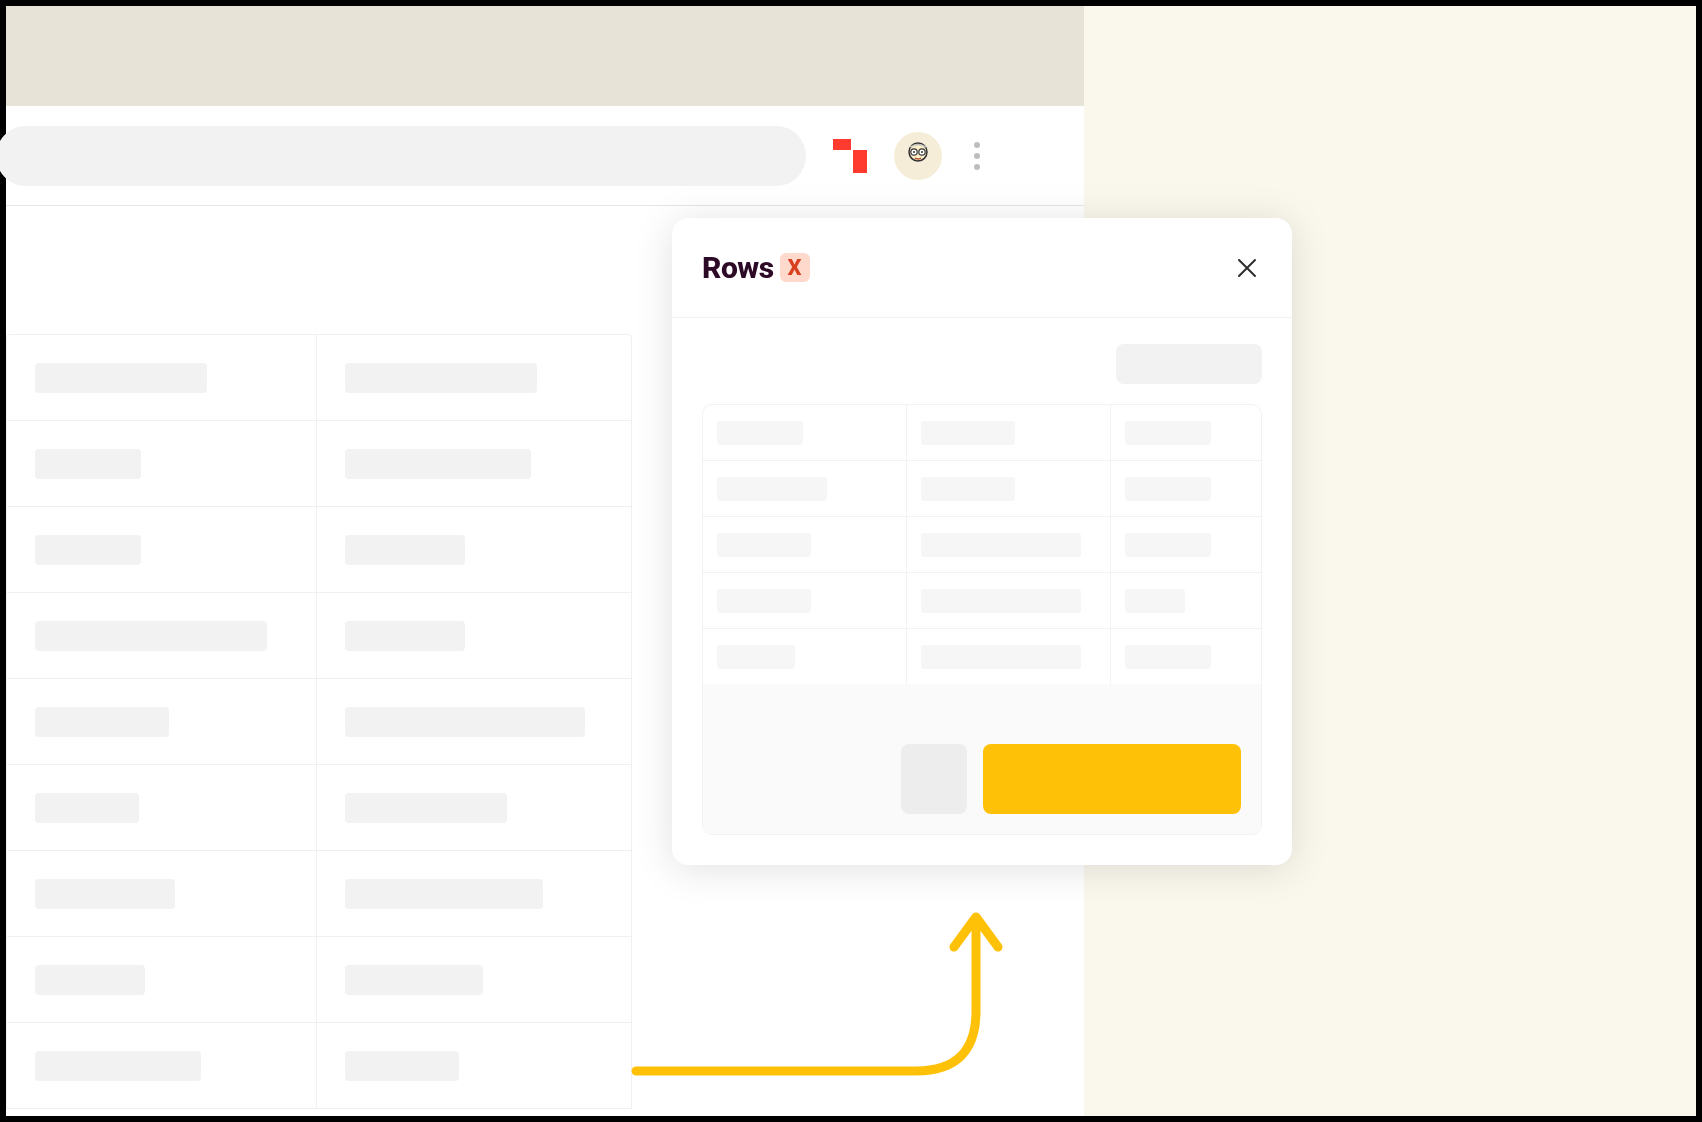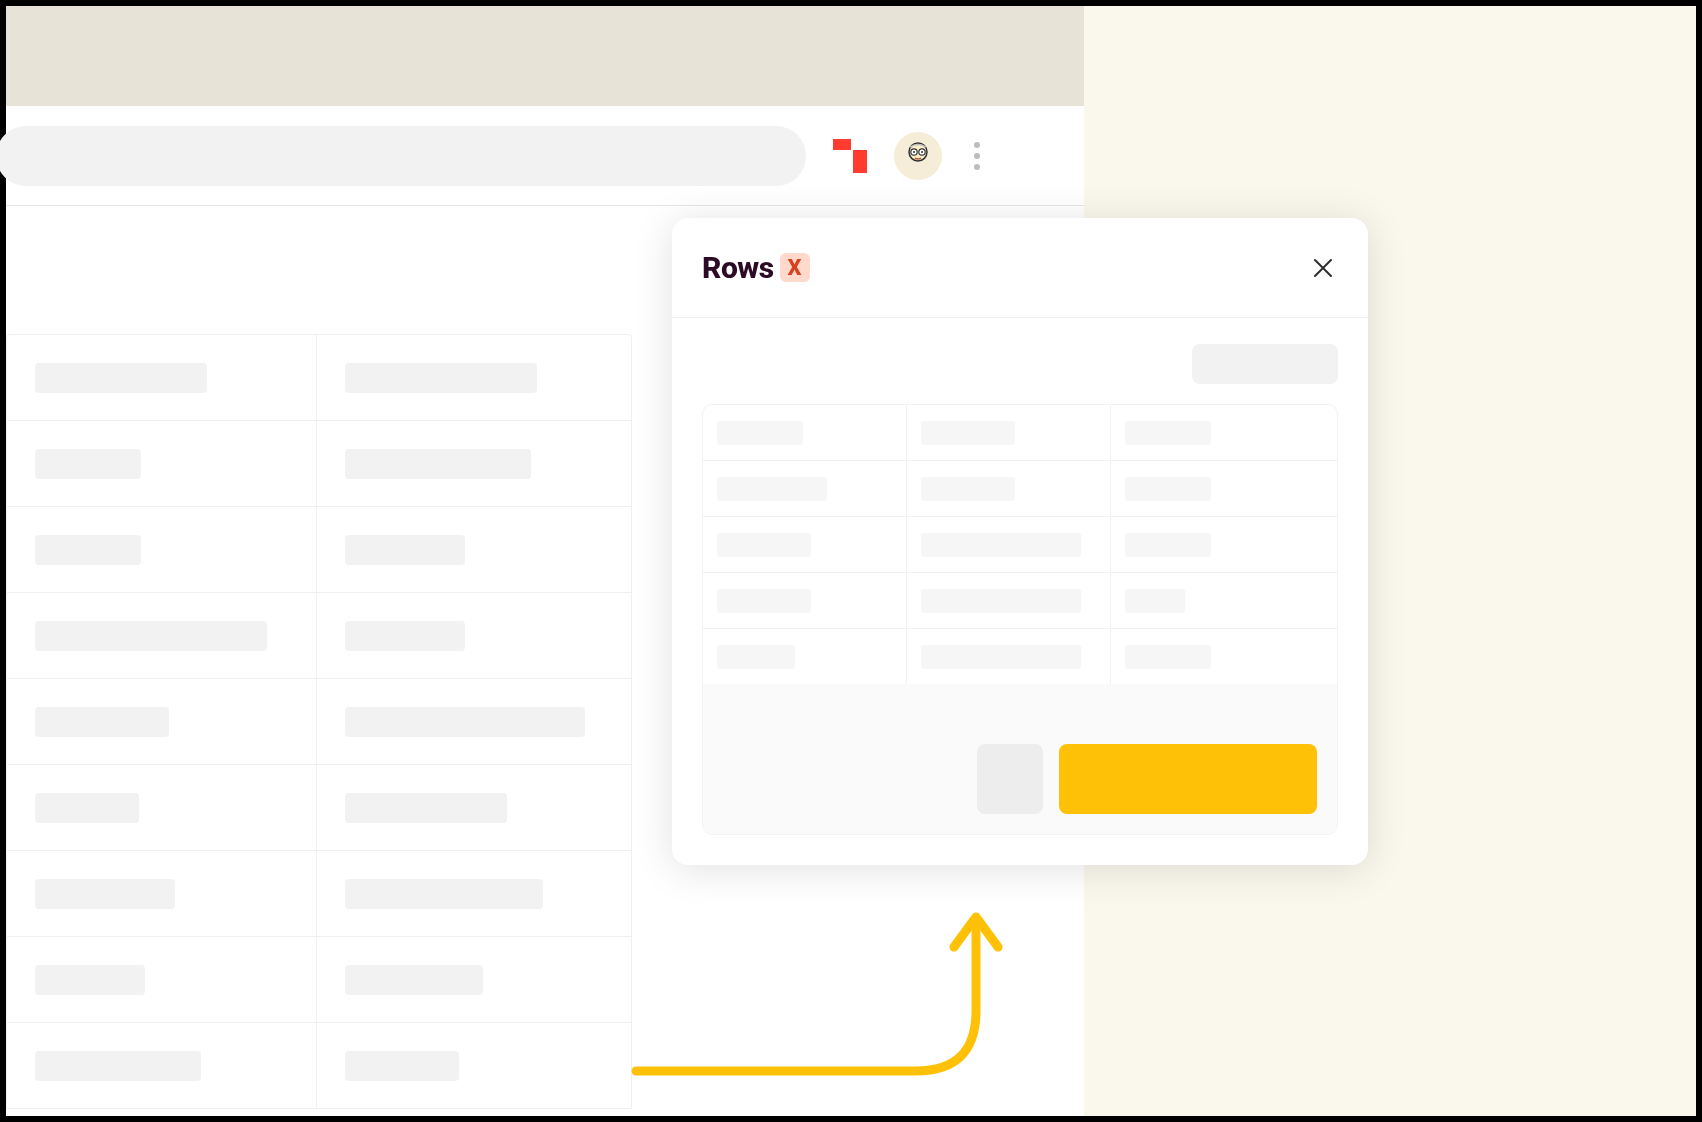--- a/index.html
+++ b/index.html
@@ -174,21 +174,21 @@
     .skel {
       height: 30px;
       background: #f2f2f2;
       border-radius: 4px;
     }
     
     .popup {
       position: absolute;
       top: 212px;
       left: 666px;
-      width: 696px;
+      width: 620px;
       background: #fff;
       border-radius: 16px;
       box-shadow: 0 4px 40px rgba(0,0,0,0.12);
       overflow: hidden;
       text-align: right;
     }
     
     .popup-header {
       height: 100px;
       display: flex;

